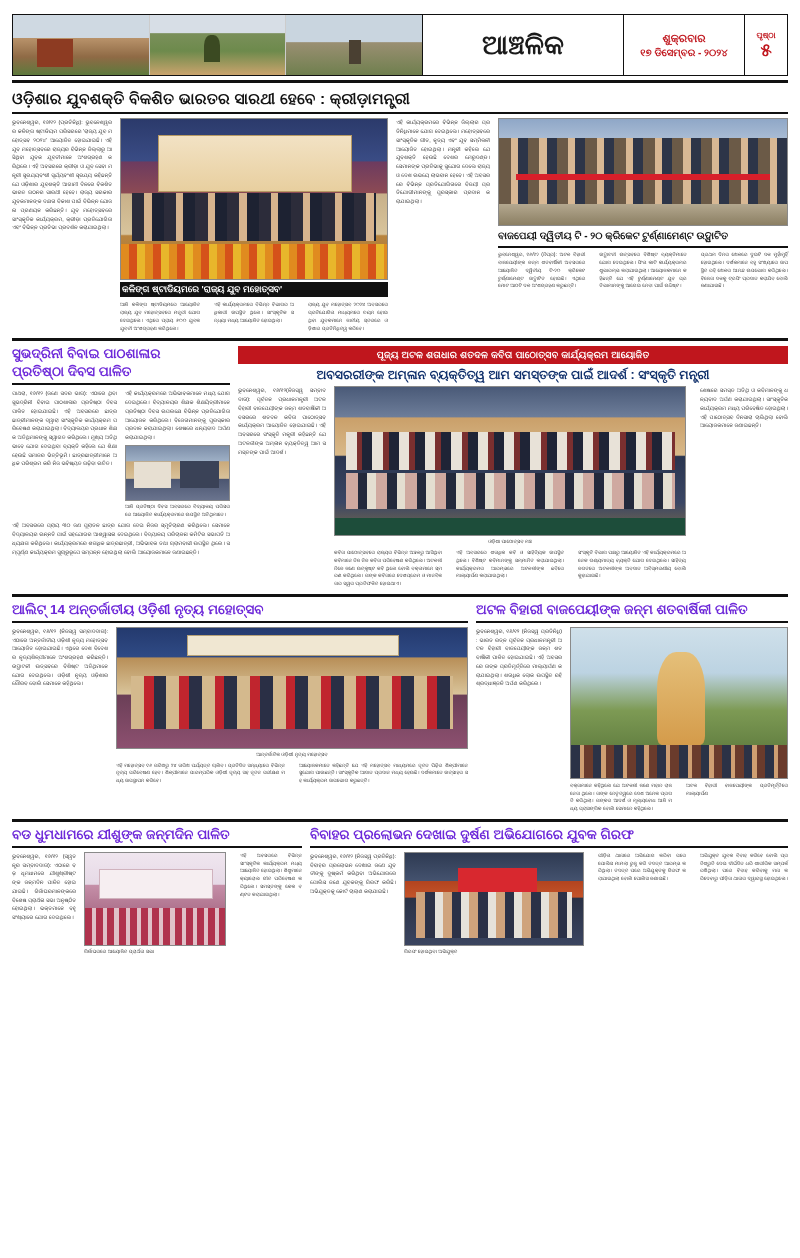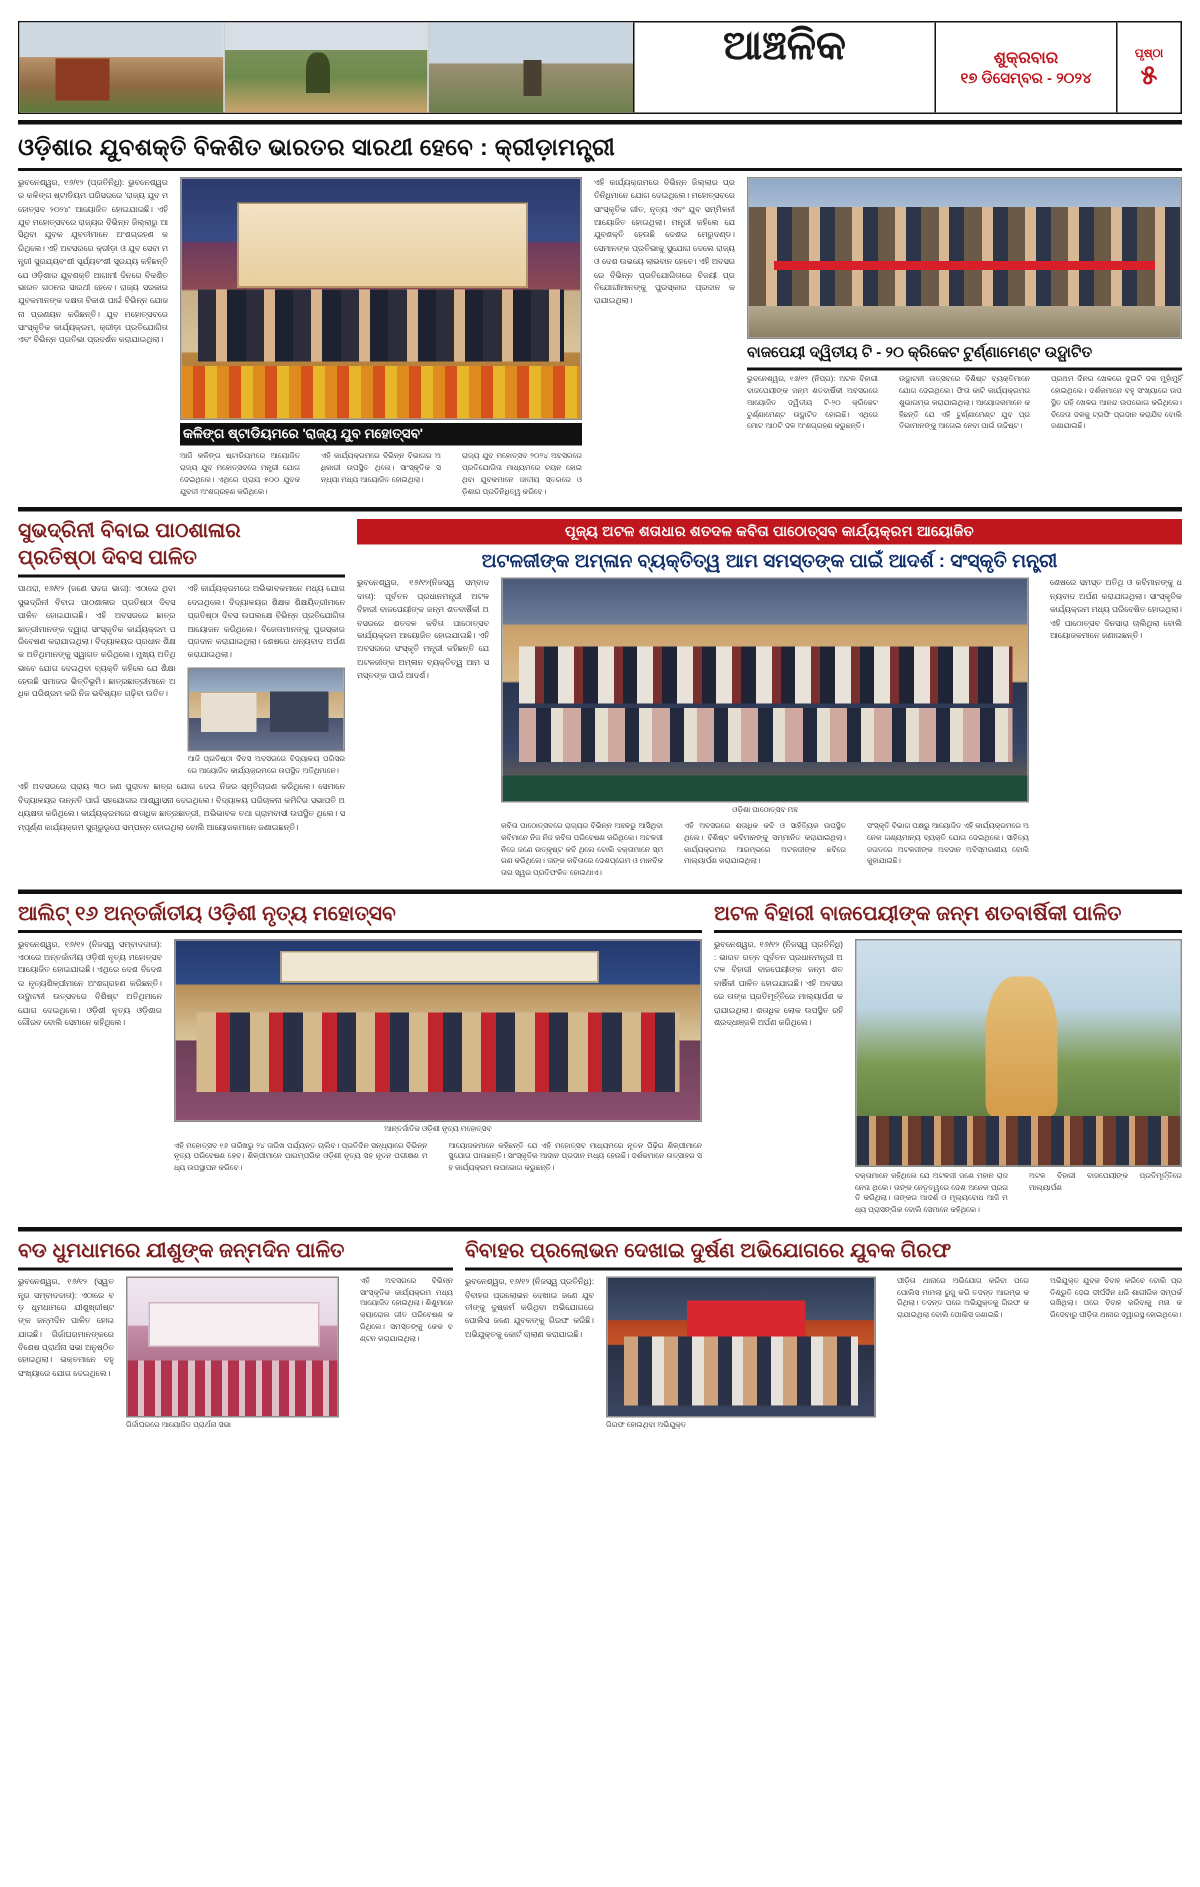--- a/index.html
+++ b/index.html
@@ -21,21 +21,21 @@
   .mast-photos{display:flex;flex:1;border-right:1px solid #111;}
   .mp{flex:1;border-right:1px solid #ccc;position:relative;overflow:hidden;}
   .mp:last-child{border-right:none;}
   .ph1{background:linear-gradient(180deg,#cfd9e2 0%,#cfd9e2 38%,#b8926a 39%,#8f6a45 70%,#5d7a3c 100%);}
   .ph2{background:linear-gradient(180deg,#d7dee6 0%,#d7dee6 30%,#7a8f5a 31%,#6d8a4c 60%,#caa46d 100%);}
   .ph3{background:linear-gradient(180deg,#c9d5df 0%,#c9d5df 45%,#9a8f72 46%,#6f7f4e 100%);}
   .ph1:after{content:"";position:absolute;left:18%;top:40%;width:26%;height:46%;background:#8d3b22;}
   .ph2:after{content:"";position:absolute;left:40%;top:34%;width:12%;height:44%;background:#3b4a22;border-radius:40% 40% 0 0;}
   .ph3:after{content:"";position:absolute;left:46%;top:42%;width:9%;height:40%;background:#4a4032;}
   .mast-title{
-    width:200px;display:flex;align-items:flex-start;justify-content:center;
+    width:200px;display:flex;align-items:center;justify-content:center;
     border-right:1px solid #111;
   }
   .mast-title span{font-size:27px;font-weight:bold;color:#1a1a1a;}
   .mast-date{
     width:120px;display:flex;flex-direction:column;align-items:center;justify-content:center;
     text-align:center;
   }
   .mast-date .d1{color:#c0161d;font-size:11px;font-weight:bold;}
   .mast-date .d2{color:#c0161d;font-size:10px;font-weight:bold;margin-top:2px;}
   .mast-pageno{
@@ -61,21 +61,21 @@
     font-size:6px;text-align:left;font-weight:bold;color:#111;margin-top:2px;
   }
   .imgbox{position:relative;overflow:hidden;border:1px solid #8a8a8a;}
   .redbar{
     background:#c0161d;color:#fff;text-align:center;font-weight:bold;
     font-size:9.5px;padding:3px 4px;letter-spacing:0.2px;
   }
   .bluehead{
     font-size:12.5px;font-weight:bold;color:#0f2f6b;text-align:center;margin:4px 0 3px 0;
   }
-  .secttitle{font-size:13.5px;font-weight:bold;color:#7f1d1d;margin:0;}
+  .secttitle{font-size:13.5px;font-weight:bold;color:#6d28d9;margin:0;}
   .row{display:flex;gap:8px;}
 
   
   .p-stage{
     background:
       linear-gradient(180deg,#2b3a6b 0%,#3a4c85 26%,#6d3b5f 27%,#8c4a54 46%,#c8b089 47%,#d8c49c 72%,#b8843f 73%,#a8742f 100%);
   }
   .p-stage .banner{
     position:absolute;left:14%;top:10%;width:72%;height:34%;
     background:linear-gradient(180deg,#f2e2c4,#e8cf9f);border:1px solid #b79a63;
@@ -233,21 +233,21 @@
             <div class="b"></div>
           </div>
           <div class="txt small" style="margin-top:2px;">ଆଜି ପ୍ରତିଷ୍ଠା ଦିବସ ଅବସରରେ ବିଦ୍ୟାଳୟ ପରିସରରେ ଆୟୋଜିତ କାର୍ଯ୍ୟକ୍ରମରେ ଉପସ୍ଥିତ ଅତିଥିମାନେ।</div>
         </div>
       </div>
       <div class="txt" style="margin-top:3px;">ଏହି ଅବସରରେ ପ୍ରାୟ ୩୦ ଜଣ ପୁରାତନ ଛାତ୍ର ଯୋଗ ଦେଇ ନିଜର ସ୍ମୃତିଚାରଣ କରିଥିଲେ। ସେମାନେ ବିଦ୍ୟାଳୟର ଉନ୍ନତି ପାଇଁ ସହଯୋଗର ଆଶ୍ୱାସନା ଦେଇଥିଲେ। ବିଦ୍ୟାଳୟ ପରିଚାଳନା କମିଟିର ସଭାପତି ଅଧ୍ୟକ୍ଷତା କରିଥିଲେ। କାର୍ଯ୍ୟକ୍ରମରେ ଶତାଧିକ ଛାତ୍ରଛାତ୍ରୀ, ଅଭିଭାବକ ତଥା ଗ୍ରାମବାସୀ ଉପସ୍ଥିତ ଥିଲେ। ସମ୍ପୂର୍ଣ୍ଣ କାର୍ଯ୍ୟକ୍ରମ ସୁଚାରୁରୂପେ ସମ୍ପନ୍ନ ହୋଇଥିଲା ବୋଲି ଆୟୋଜକମାନେ ଜଣାଇଛନ୍ତି।</div>
     </div>
 
     <div style="flex:1;">
       <div class="redbar">ପୂଜ୍ୟ ଅଟଳ ଶତାଧାର ଶତଦଳ କବିତା ପାଠୋତ୍ସବ କାର୍ଯ୍ୟକ୍ରମ ଆୟୋଜିତ</div>
-      <div class="bluehead">ଅଟଳଜୀଙ୍କ ଅମ୍ଳାନ ବ୍ୟକ୍ତିତ୍ୱ ଆମ ସମସ୍ତଙ୍କ ପାଇଁ ଆଦର୍ଶ : ସଂସ୍କୃତି ମନ୍ତ୍ରୀ</div>
+      <div class="bluehead">ଅବସରରୀଙ୍କ ଅମ୍ଳାନ ବ୍ୟକ୍ତିତ୍ୱ ଆମ ସମସ୍ତଙ୍କ ପାଇଁ ଆଦର୍ଶ : ସଂସ୍କୃତି ମନ୍ତ୍ରୀ</div>
       <div class="row">
         <div style="width:88px;">
             <div class="txt">ଭୁବନେଶ୍ୱର, ୧୬/୧୨(ନିଜସ୍ୱ ସମ୍ବାଦଦାତା): ପୂର୍ବତନ ପ୍ରଧାନମନ୍ତ୍ରୀ ଅଟଳ ବିହାରୀ ବାଜପେୟୀଙ୍କ ଜନ୍ମ ଶତବାର୍ଷିକୀ ଅବସରରେ ଶତଦଳ କବିତା ପାଠୋତ୍ସବ କାର୍ଯ୍ୟକ୍ରମ ଆୟୋଜିତ ହୋଇଯାଇଛି। ଏହି ଅବସରରେ ସଂସ୍କୃତି ମନ୍ତ୍ରୀ କହିଛନ୍ତି ଯେ ଅଟଳଜୀଙ୍କ ଅମ୍ଳାନ ବ୍ୟକ୍ତିତ୍ୱ ଆମ ସମସ୍ତଙ୍କ ପାଇଁ ଆଦର୍ଶ।</div>
           </div>
         <div style="flex:1;">
           <div class="imgbox p-group" style="height:148px;">
             <div class="row1"></div>
             <div class="row2"></div>
             <div class="stagefront"></div>
           </div>
@@ -268,21 +268,21 @@
             <div class="txt">ଶେଷରେ ସମସ୍ତ ଅତିଥି ଓ କବିମାନଙ୍କୁ ଧନ୍ୟବାଦ ଅର୍ପଣ କରାଯାଇଥିଲା। ସାଂସ୍କୃତିକ କାର୍ଯ୍ୟକ୍ରମ ମଧ୍ୟ ପରିବେଷିତ ହୋଇଥିଲା। ଏହି ପାଠୋତ୍ସବ ଦିନସାରା ଚାଲିଥିଲା ବୋଲି ଆୟୋଜକମାନେ ଜଣାଇଛନ୍ତି।</div>
           </div>
       </div>
     </div>
   </div>
 
   <div class="rulethick" style="margin-top:6px;"></div>
 
   <div class="row" style="margin-top:5px;">
     <div style="width:456px;">
-      <div class="secttitle">ଆଲିଟ୍ ୧୬ ଅନ୍ତର୍ଜାତୀୟ ଓଡ଼ିଶୀ ନୃତ୍ୟ ମହୋତ୍ସବ</div>
+      <div class="secttitle">ଆଲିଟ୍ 14 ଅନ୍ତର୍ଜାତୀୟ ଓଡ଼ିଶୀ ନୃତ୍ୟ ମହୋତ୍ସବ</div>
       <div class="hr-black" style="margin-top:3px;"></div>
       <div class="row" style="margin-top:4px;">
         <div style="width:96px;">
             <div class="txt">ଭୁବନେଶ୍ୱର, ୧୬/୧୨ (ନିଜସ୍ୱ ସମ୍ବାଦଦାତା): ଏଠାରେ ଅନ୍ତର୍ଜାତୀୟ ଓଡ଼ିଶୀ ନୃତ୍ୟ ମହୋତ୍ସବ ଆୟୋଜିତ ହୋଇଯାଇଛି। ଏଥିରେ ଦେଶ ବିଦେଶର ନୃତ୍ୟଶିଳ୍ପୀମାନେ ଅଂଶଗ୍ରହଣ କରିଛନ୍ତି। ଉଦ୍ଘାଟନୀ ଉତ୍ସବରେ ବିଶିଷ୍ଟ ଅତିଥିମାନେ ଯୋଗ ଦେଇଥିଲେ। ଓଡ଼ିଶୀ ନୃତ୍ୟ ଓଡ଼ିଶାର ଗୌରବ ବୋଲି ସେମାନେ କହିଥିଲେ।</div>
           </div>
         <div style="flex:1;">
           <div class="imgbox p-dance" style="height:120px;">
             <div class="bnr"></div>
             <div class="ppl"></div>
           </div>

